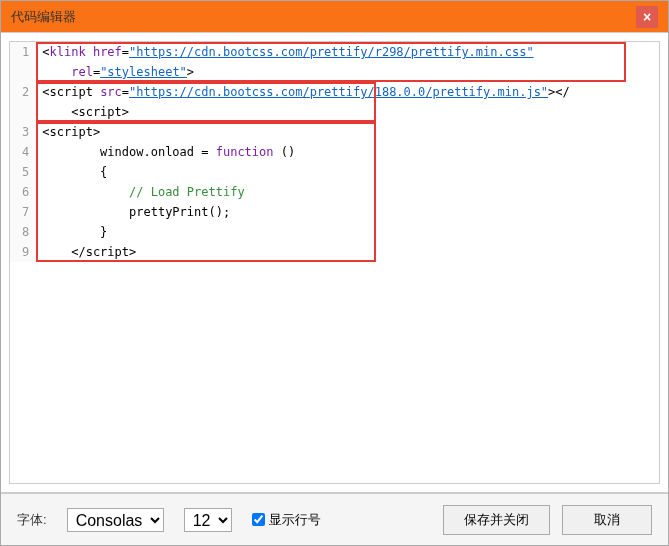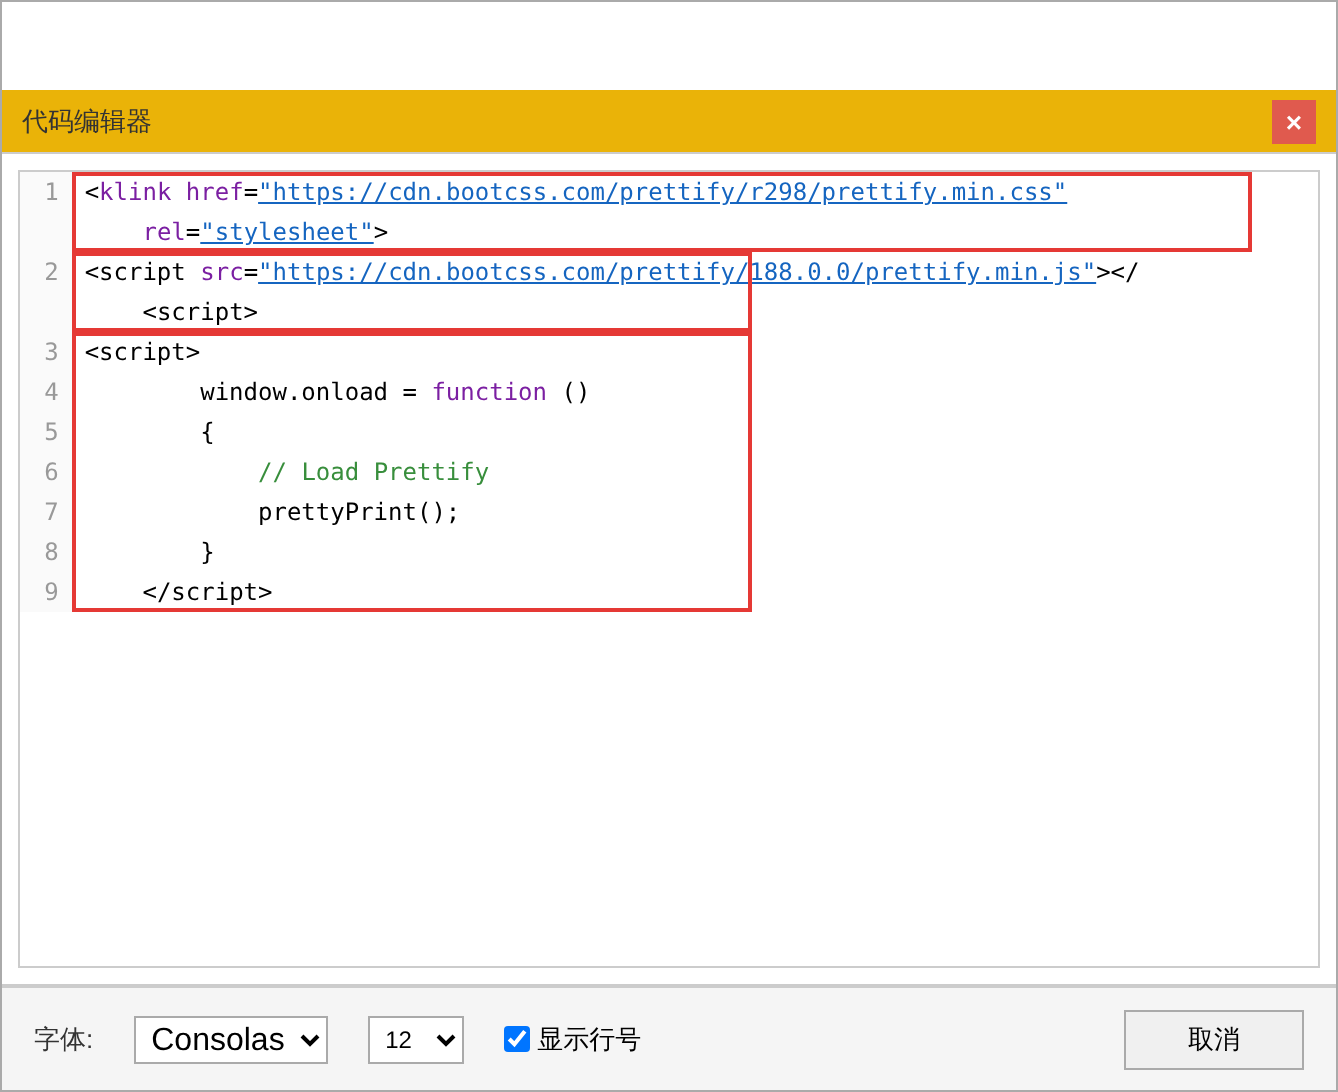--- a/index.html
+++ b/index.html
@@ -15,28 +15,27 @@
     .dialog {
       width: 669px;
       height: 546px;
       background: #fff;
       border: 1px solid #aaa;
       display: flex;
       flex-direction: column;
       box-shadow: 2px 2px 8px rgba(0,0,0,0.3);
     }
     .title-bar {
-      background: #eab308;
+      background: #f97316;
       border-bottom: 1px solid #ccc;
       padding: 6px 10px;
       display: flex;
       align-items: center;
       justify-content: space-between;
       height: 32px;
-      margin-top: 44px;
     }
     .title-bar-title {
       font-size: 13px;
       color: #333;
     }
     .close-btn {
       background: #e05a4e;
       color: #fff;
       border: none;
       width: 22px;
@@ -114,21 +113,21 @@
       background: #fff;
       padding: 2px 4px;
       font-size: 16px;
       height: 24px;
       cursor: pointer;
     }
     .size-select {
       border: 1px solid #aaa;
       background: #fff;
       padding: 2px 4px;
-      font-size: 12px;
+      font-size: 16px;
       height: 24px;
       width: 48px;
       cursor: pointer;
     }
     .checkbox-label {
       display: flex;
       align-items: center;
       gap: 4px;
       font-size: 13px;
       cursor: pointer;
@@ -245,16 +244,17 @@
     </select>
     <select class="size-select">
       <option>12</option>
     </select>
     <label class="checkbox-label">
       <input type="checkbox" checked="" style="">
       <span>显示行号</span>
     </label>
     <div class="spacer"></div>
     <div class="action-buttons">
+      <button class="btn">保存并关闭</button>
       <button class="btn">取消</button>
     </div>
   </div>
 </div>
 
 </body></html>

